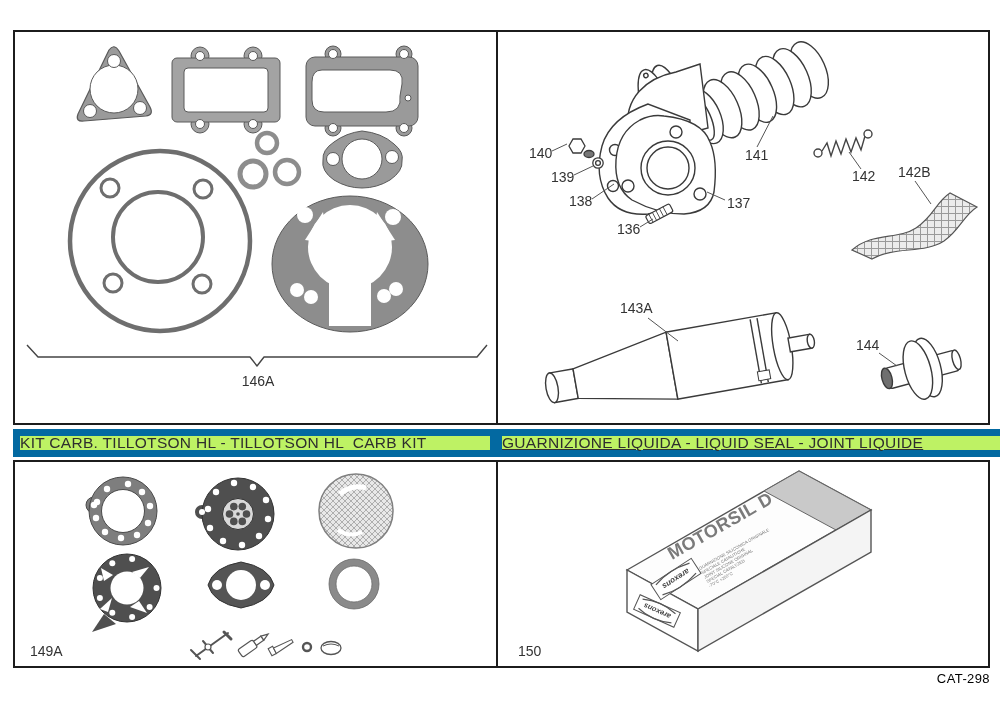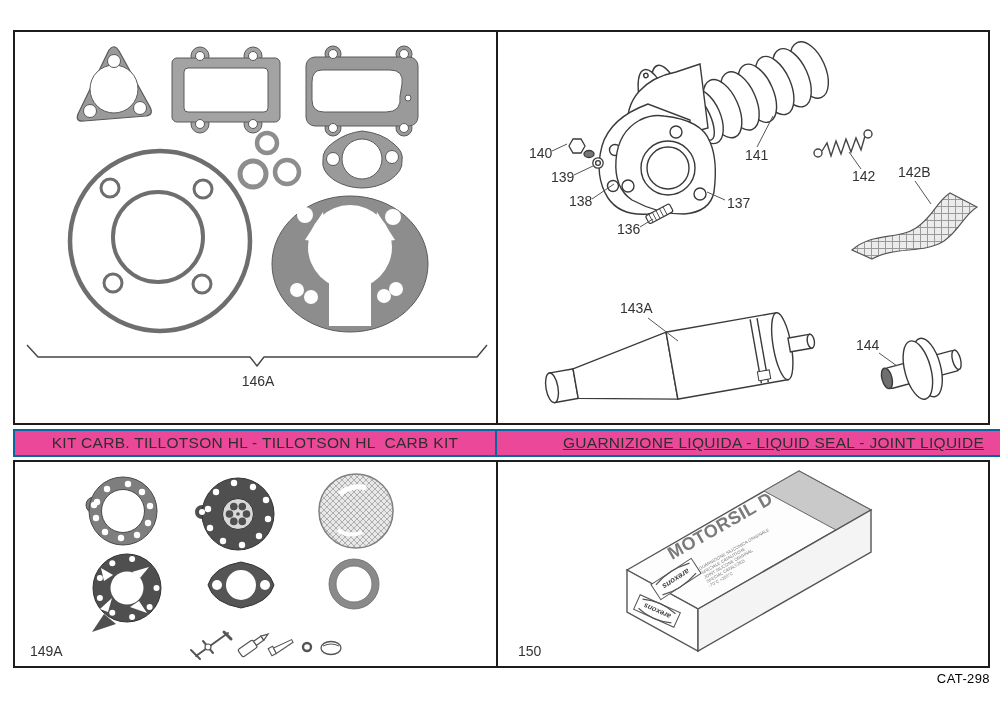--- a/index.html
+++ b/index.html
@@ -3,22 +3,22 @@
 <meta charset="utf-8">
 <style>
   html,body{margin:0;padding:0;background:#f6f6f6;}
   .page{
     position:relative;width:1000px;height:707px;background:#ffffff;
     font-family:"Liberation Sans", sans-serif;color:#333;overflow:hidden;
   }
   .frame{position:absolute;border:2px solid #1c1c1c;box-sizing:border-box;background:transparent;}
   .vdiv{position:absolute;width:2px;background:#1c1c1c;}
   .band{
-    position:absolute;border:2px solid #0369a1;box-sizing:border-box;
-    display:flex;align-items:center;justify-content:center;background:#ec4899;
+    position:absolute;border:7px solid #0369a1;box-sizing:border-box;
+    display:flex;align-items:center;background:#bef264;
   }
   .band-text{
     font-size:15.5px;letter-spacing:.3px;color:#2e2e2e;white-space:pre;
   }
   .panel{position:absolute;}
   .cat-code{
     position:absolute;right:10px;top:671px;font-size:13px;color:#000000;letter-spacing:.4px;
   }
   svg text{font-family:"Liberation Sans", sans-serif;}
   .part-label{font-size:14px;fill:#333;}

